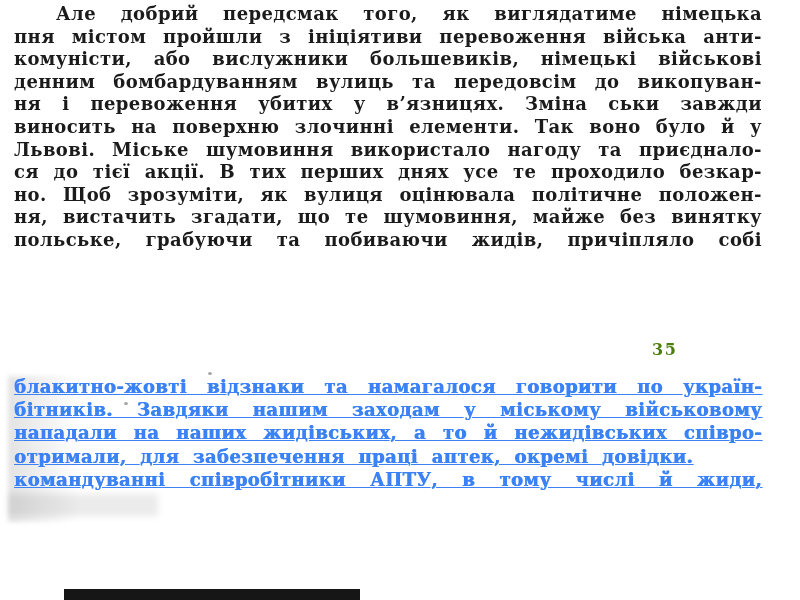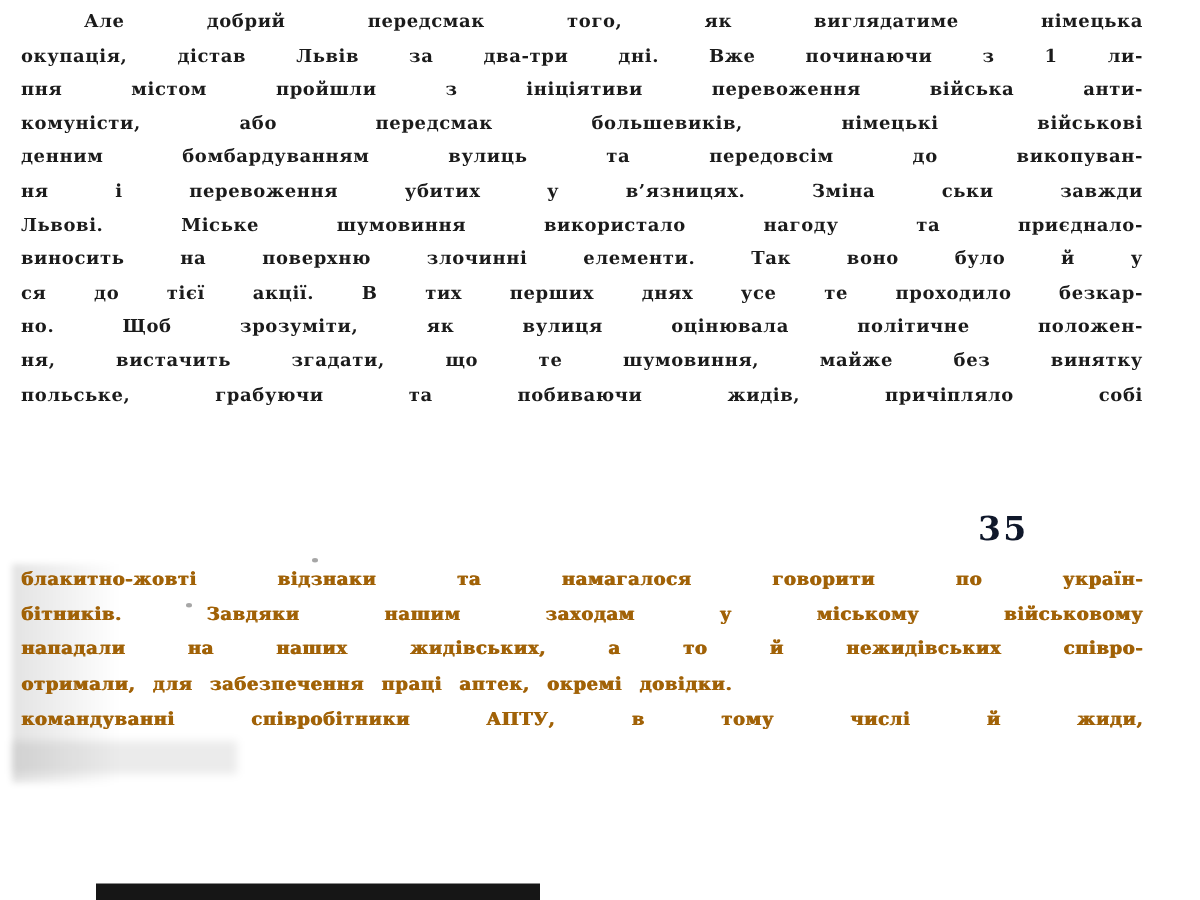--- a/index.html
+++ b/index.html
@@ -13,52 +13,53 @@
     height: 600px;
     background: #ffffff;
     overflow: hidden;
     font-family: "DejaVu Serif", "Liberation Serif", serif;
   }
   .para {
     position: absolute;
     left: 14px;
     width: 748px;
     font-weight: 700;
-    font-size: 12px;
+    font-size: 18px;
     color: #1b1b1b;
     letter-spacing: 0.4px;
   }
   .para-1 { top: 3px; }
   .para-2 {
     top: 375px;
-    color: #a16207;
+    color: #3b82f6;
     text-shadow: 0.6px 0 0 currentColor;
+    text-decoration: underline;
   }
   .line {
     height: 22.6px;
     line-height: 22.6px;
     text-align: justify;
     text-align-last: justify;
     white-space: nowrap;
     overflow: visible;
   }
   .para-2 .line { height: 23.2px; line-height: 23.2px; }
   .line.indent { padding-left: 42px; }
   .line.loose-end {
     text-align-last: left;
     word-spacing: 7px;
   }
   .pagenum {
     position: absolute;
     left: 652px;
     top: 340px;
-    font-size: 22px;
+    font-size: 16px;
     font-weight: 700;
     letter-spacing: 1.5px;
-    color: #0f172a;
+    color: #4d7c0f;
   }
   .smudge-left {
     position: absolute;
     left: 8px;
     top: 376px;
     width: 72px;
     height: 146px;
     background: linear-gradient(90deg, rgba(0,0,0,0.11), rgba(0,0,0,0.0));
     filter: blur(2px);
   }
@@ -89,27 +90,26 @@
     background: #161616;
   }
 </style>
 </head>
 <body>
 
 <div class="page">
 
   <div class="para para-1">
     <div class="line indent">Але добрий передсмак того, як виглядатиме німецька</div>
-    <div class="line">окупація, дістав Львів за два-три дні. Вже починаючи з 1 ли-</div>
     <div class="line">пня містом пройшли з ініціятиви перевоження війська анти-</div>
-    <div class="line">комуністи, або передсмак большевиків, німецькі військові</div>
+    <div class="line">комуністи, або вислужники большевиків, німецькі військові</div>
     <div class="line">денним бомбардуванням вулиць та передовсім до викопуван-</div>
     <div class="line">ня і перевоження убитих у в’язницях. Зміна ськи завжди</div>
+    <div class="line">виносить на поверхню злочинні елементи. Так воно було й у</div>
     <div class="line">Львові. Міське шумовиння використало нагоду та приєднало-</div>
-    <div class="line">виносить на поверхню злочинні елементи. Так воно було й у</div>
     <div class="line">ся до тієї акції. В тих перших днях усе те проходило безкар-</div>
     <div class="line">но. Щоб зрозуміти, як вулиця оцінювала політичне положен-</div>
     <div class="line">ня, вистачить згадати, що те шумовиння, майже без винятку</div>
     <div class="line">польське, грабуючи та побиваючи жидів, причіпляло собі</div>
   </div>
 
   <div class="pagenum">35</div>
 
   <div class="smudge-left"></div>
   <div class="smudge-bottom"></div>

